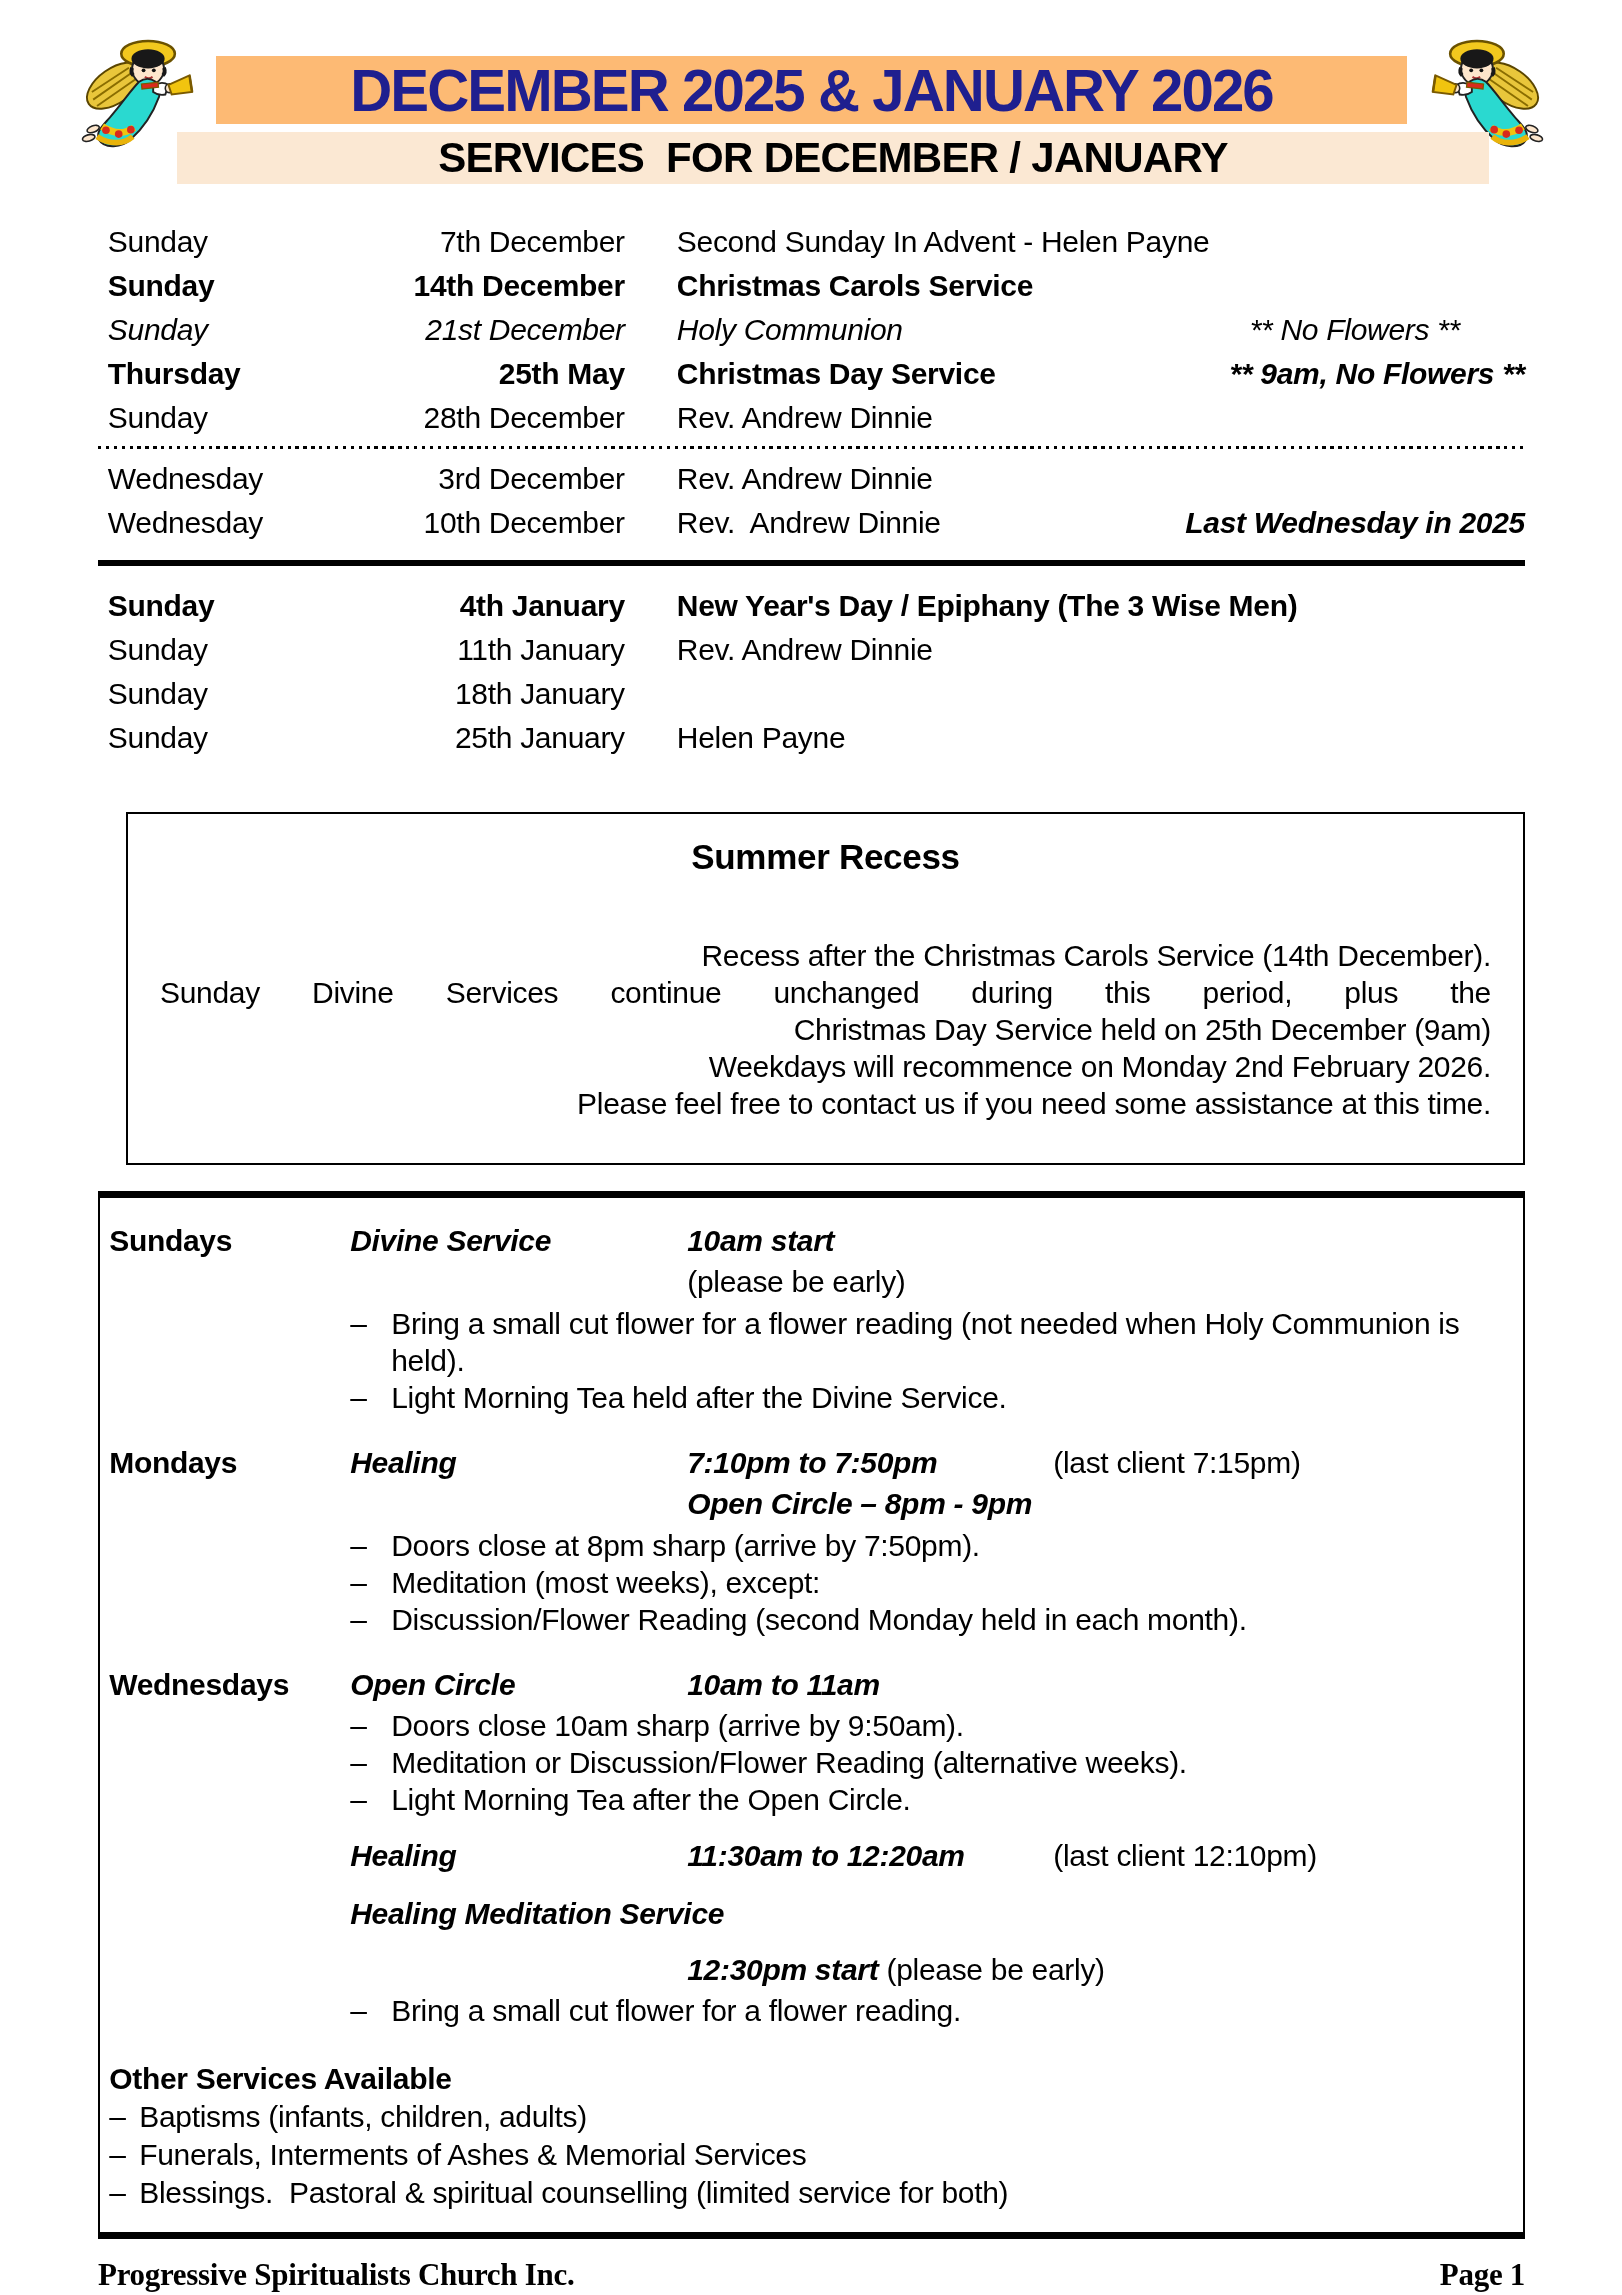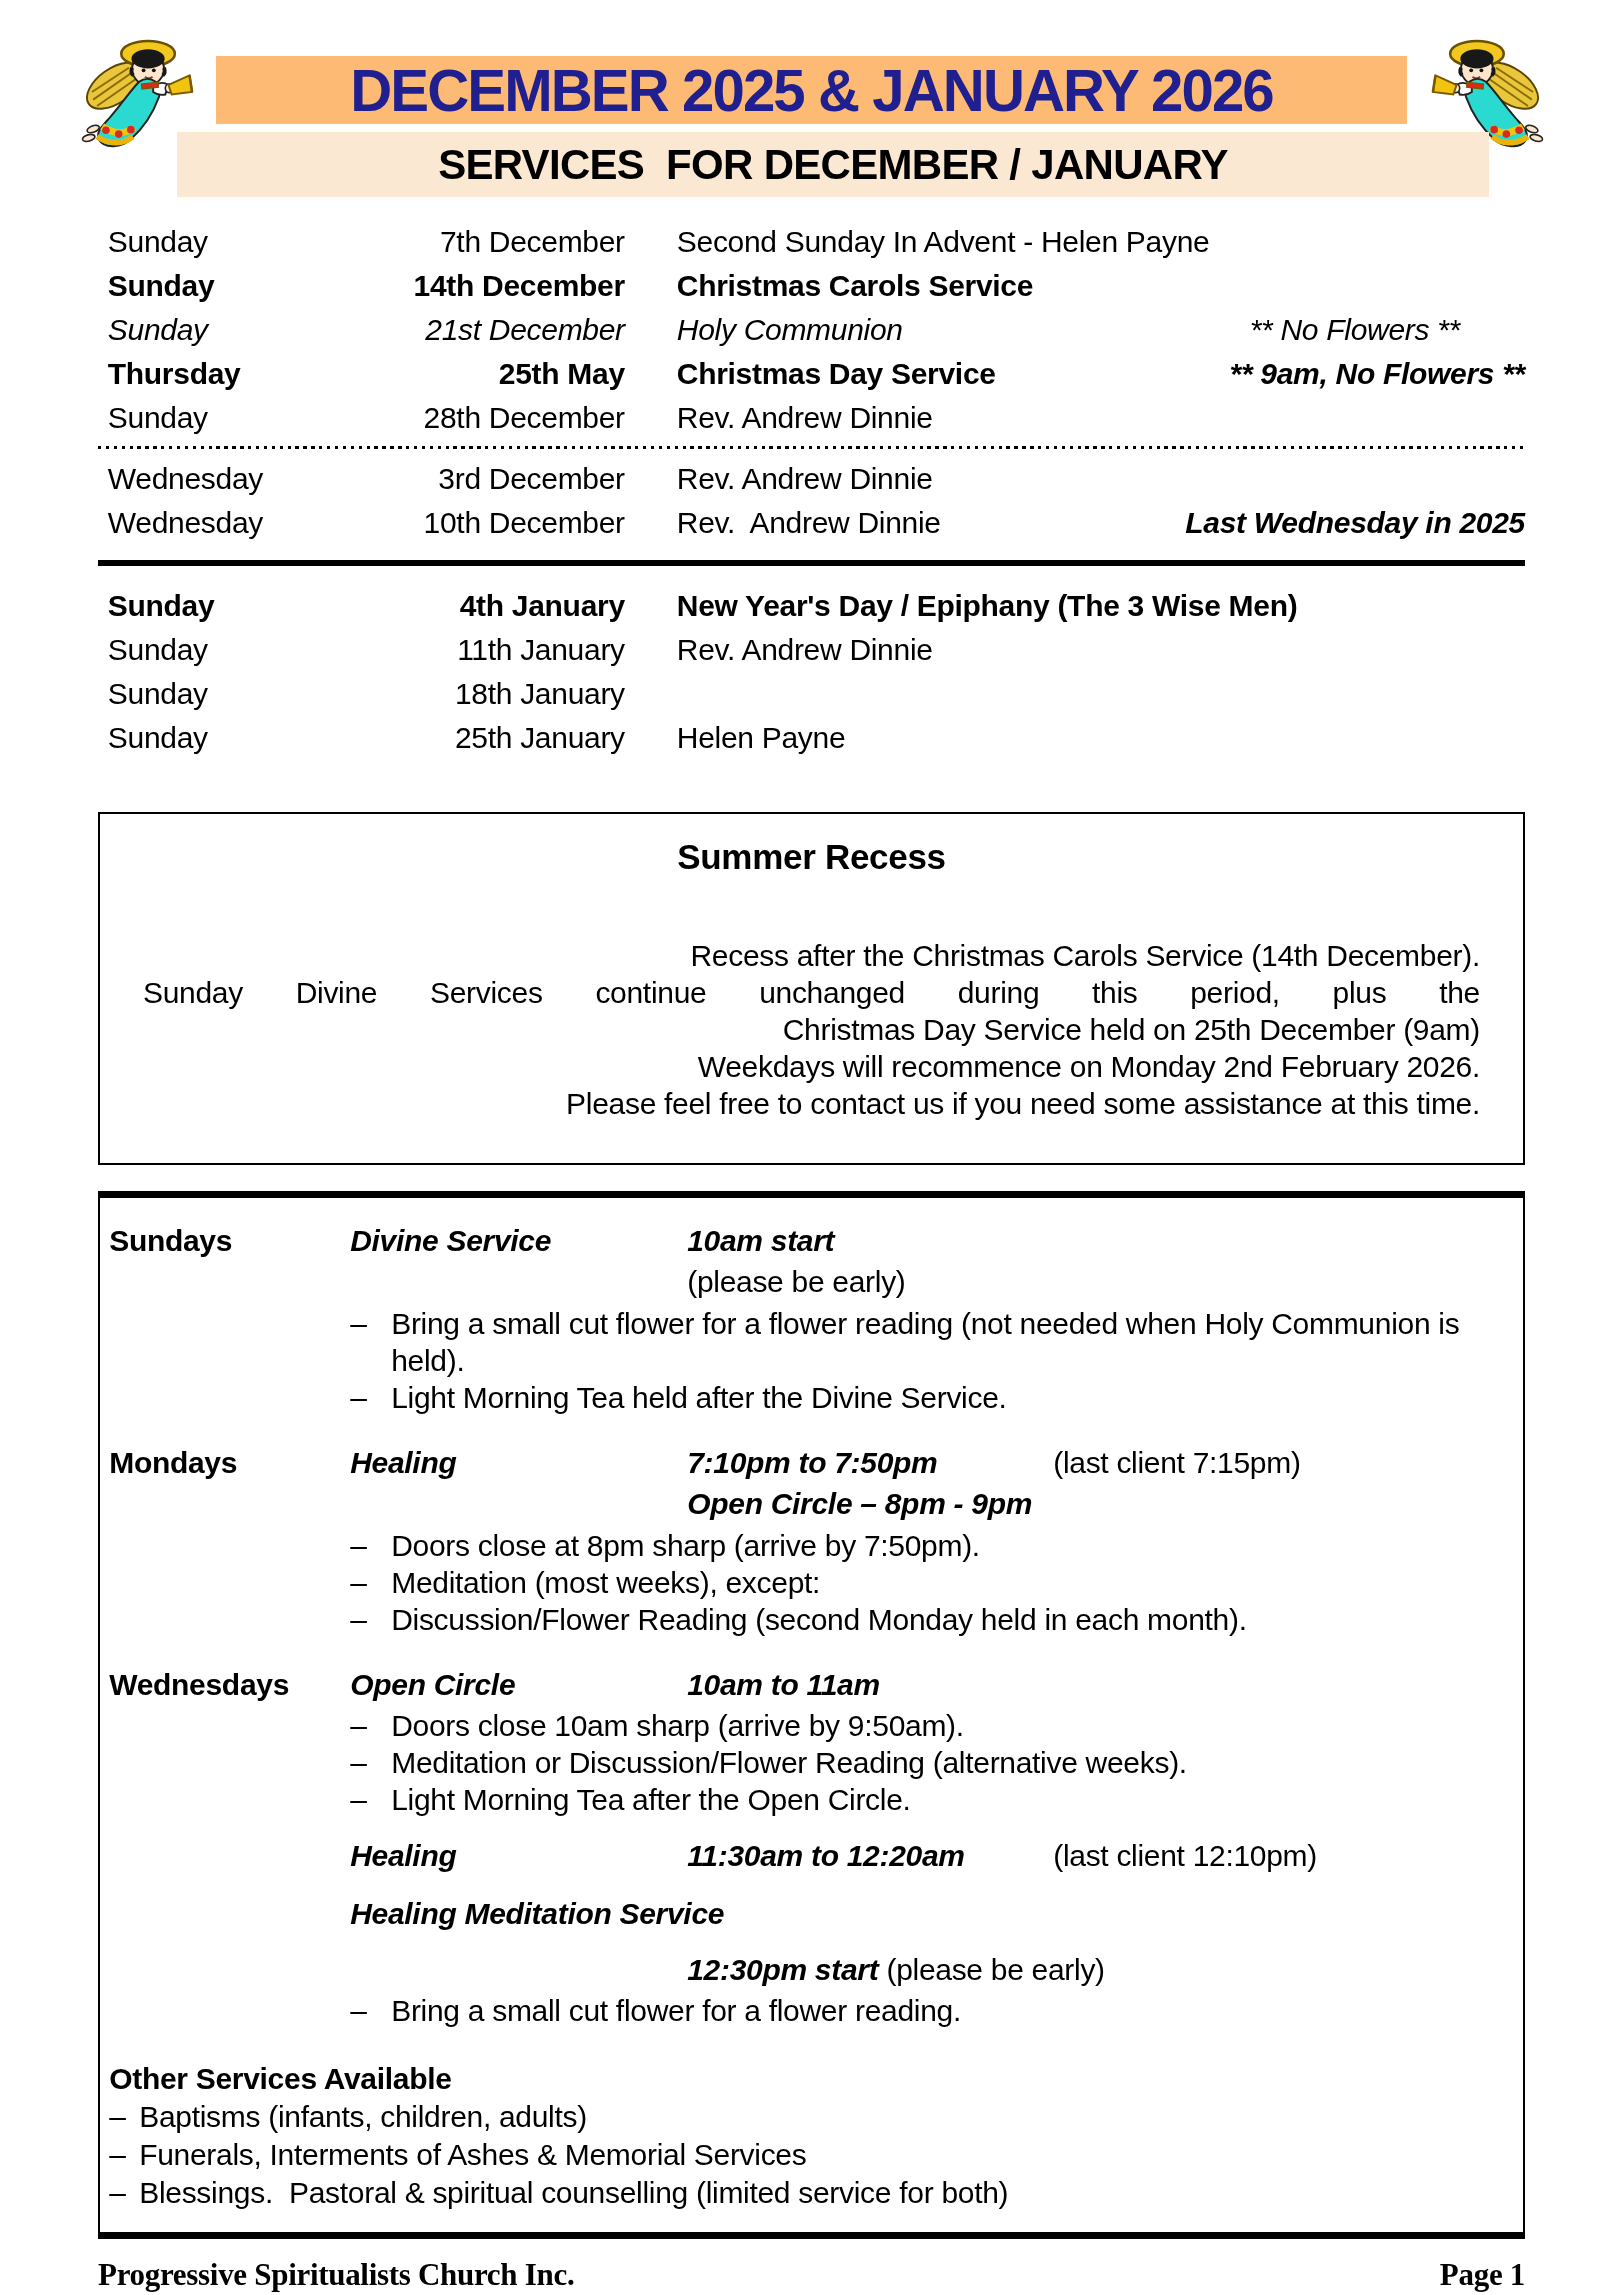--- a/index.html
+++ b/index.html
@@ -12,21 +12,21 @@
   .header{position:relative;height:200px;}
   .title-band{
     position:absolute;left:216px;top:56px;width:1191px;height:68px;
     background:#fdba74;display:flex;align-items:center;justify-content:center;
   }
   .title-text{
     font-size:60px;font-weight:bold;color:#1f1f8f;letter-spacing:-2px;
     white-space:nowrap;transform:scaleX(0.97);
   }
   .subtitle-band{
-    position:absolute;left:177px;top:132px;width:1312px;height:65px;
+    position:absolute;left:177px;top:132px;width:1312px;height:52px;
     background:#fbe8d3;display:flex;align-items:center;justify-content:center;
   }
   .subtitle-text{font-size:42px;font-weight:bold;white-space:pre-wrap;letter-spacing:-0.7px;}
   .angel{position:absolute;top:34px;width:134px;height:116px;}
   .angel-left{left:60px;}
   .angel-right{right:58px;transform:scaleX(-1);}
   
   .content{margin:0 98px;width:1427px;}
   .svc{margin-top:19.6px;}
   .svc-row{
@@ -38,21 +38,21 @@
   .svc-desc .txt{white-space:pre-wrap;}
   .b{font-weight:bold;}
   .i{font-style:italic;}
   .note-right{margin-left:auto;font-style:italic;}
   .pad-r{padding-right:65px;}
   .note-bi{margin-left:auto;font-style:italic;font-weight:bold;}
   .dotted-rule{height:3.3px;margin:6.5px 0 7.9px;
     background:repeating-linear-gradient(90deg,#000 0 3.3px,transparent 3.3px 7.9px);}
   .thick-rule{height:5.9px;background:#000;margin:14.4px 0 18.3px;}
   
-  .box1{margin-top:52px;border:2.6px solid #000;padding:17px 43px 41px;box-sizing:border-box;}
+  .box1{margin-top:52px;border:2.6px solid #000;padding:17px 32px 41px;box-sizing:border-box;margin-left:28px;}
   .box1-title{text-align:center;font-size:35px;font-weight:bold;margin-top:6.5px;}
   .box1-body{margin-top:60px;font-size:30px;line-height:37px;}
   .box1-body .line{text-align:right;}
   .box1-body .just{text-align:justify;text-align-last:justify;}
   
   .box2{
     margin-top:26px;border:2px solid #000;border-top:7.2px solid #000;border-bottom:7.2px solid #000;
     padding:22px 9.2px 19.6px;box-sizing:border-box;font-size:30px;
   }
   .group{display:grid;grid-template-columns:241px 1fr;}

